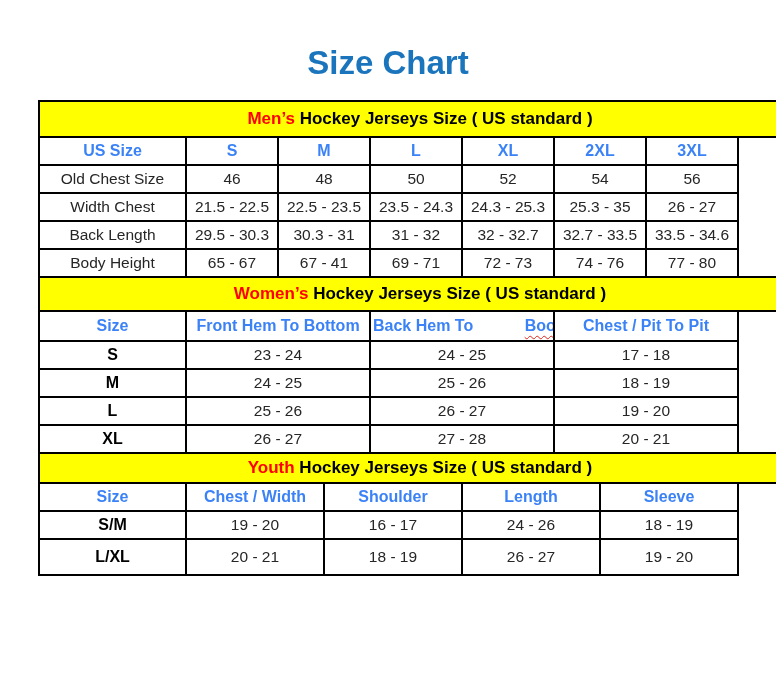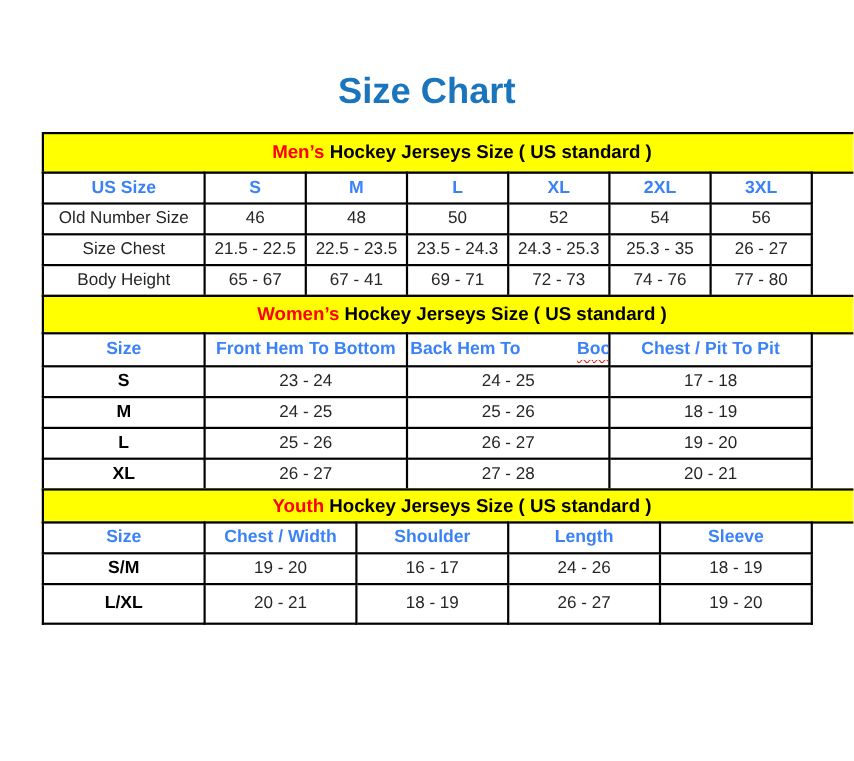--- a/index.html
+++ b/index.html
@@ -7,21 +7,21 @@
     position: relative;
     width: 776px;
     height: 692px;
     background: #ffffff;
     font-family: "Liberation Sans", sans-serif;
     color: #1c1c1c;
     overflow: hidden;
   }
   .title {
     margin: 0;
-    padding-top: 64px;
+    padding-top: 44px;
     padding-bottom: 18px;
     text-align: center;
     font-size: 33px;
     line-height: 38px;
     font-weight: bold;
     color: #1B75BC;
     letter-spacing: 0px;
   }
   .chart { margin-left: 38px; width: 764px; }
 
@@ -109,36 +109,45 @@
           <tr class="h28">
             <th>US Size</th>
             <th>S</th>
             <th>M</th>
             <th>L</th>
             <th>XL</th>
             <th>2XL</th>
             <th>3XL</th>
           </tr>
           <tr class="h28">
-            <td>Old Number Size</td>
+            <td>Old Chest Size</td>
             <td>46</td>
             <td>48</td>
             <td>50</td>
             <td>52</td>
             <td>54</td>
             <td>56</td>
           </tr>
           <tr class="h28">
-            <td>Size Chest</td>
+            <td>Width Chest</td>
             <td>21.5 - 22.5</td>
             <td>22.5 - 23.5</td>
             <td>23.5 - 24.3</td>
             <td>24.3 - 25.3</td>
             <td>25.3 - 35</td>
             <td>26 - 27</td>
+          </tr>
+          <tr class="h28">
+            <td>Back Length</td>
+            <td>29.5 - 30.3</td>
+            <td>30.3 - 31</td>
+            <td>31 - 32</td>
+            <td>32 - 32.7</td>
+            <td>32.7 - 33.5</td>
+            <td>33.5 - 34.6</td>
           </tr>
           <tr class="h28">
             <td>Body Height</td>
             <td>65 - 67</td>
             <td>67 - 41</td>
             <td>69 - 71</td>
             <td>72 - 73</td>
             <td>74 - 76</td>
             <td>77 - 80</td>
           </tr>

